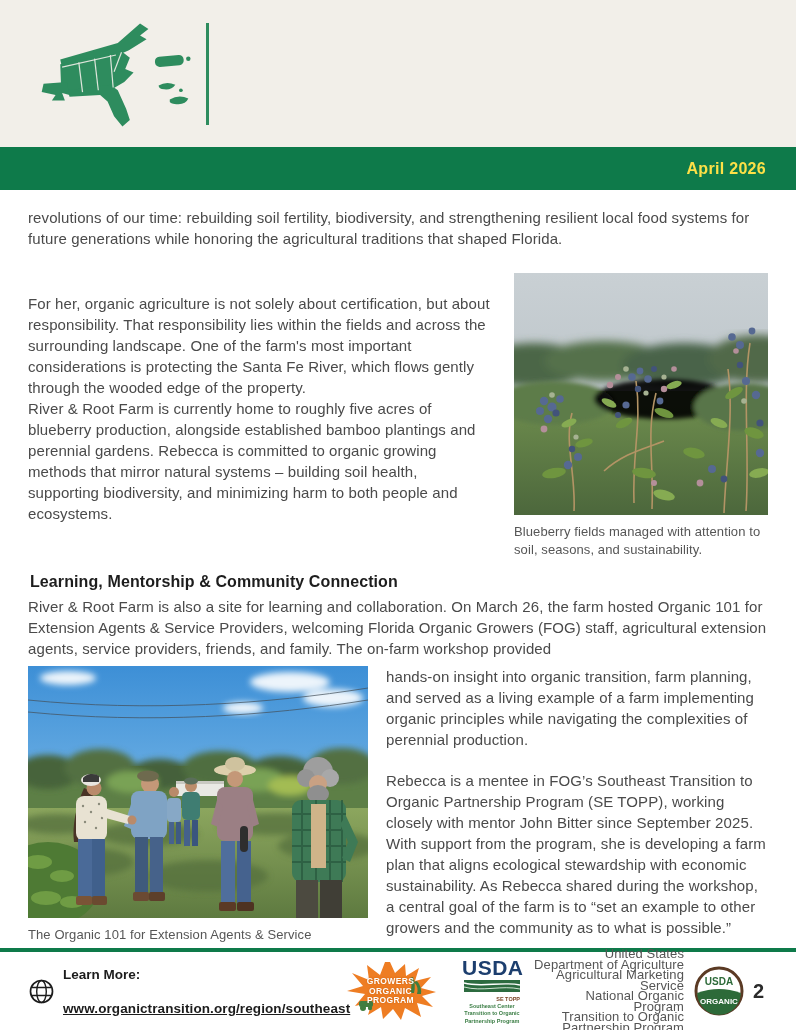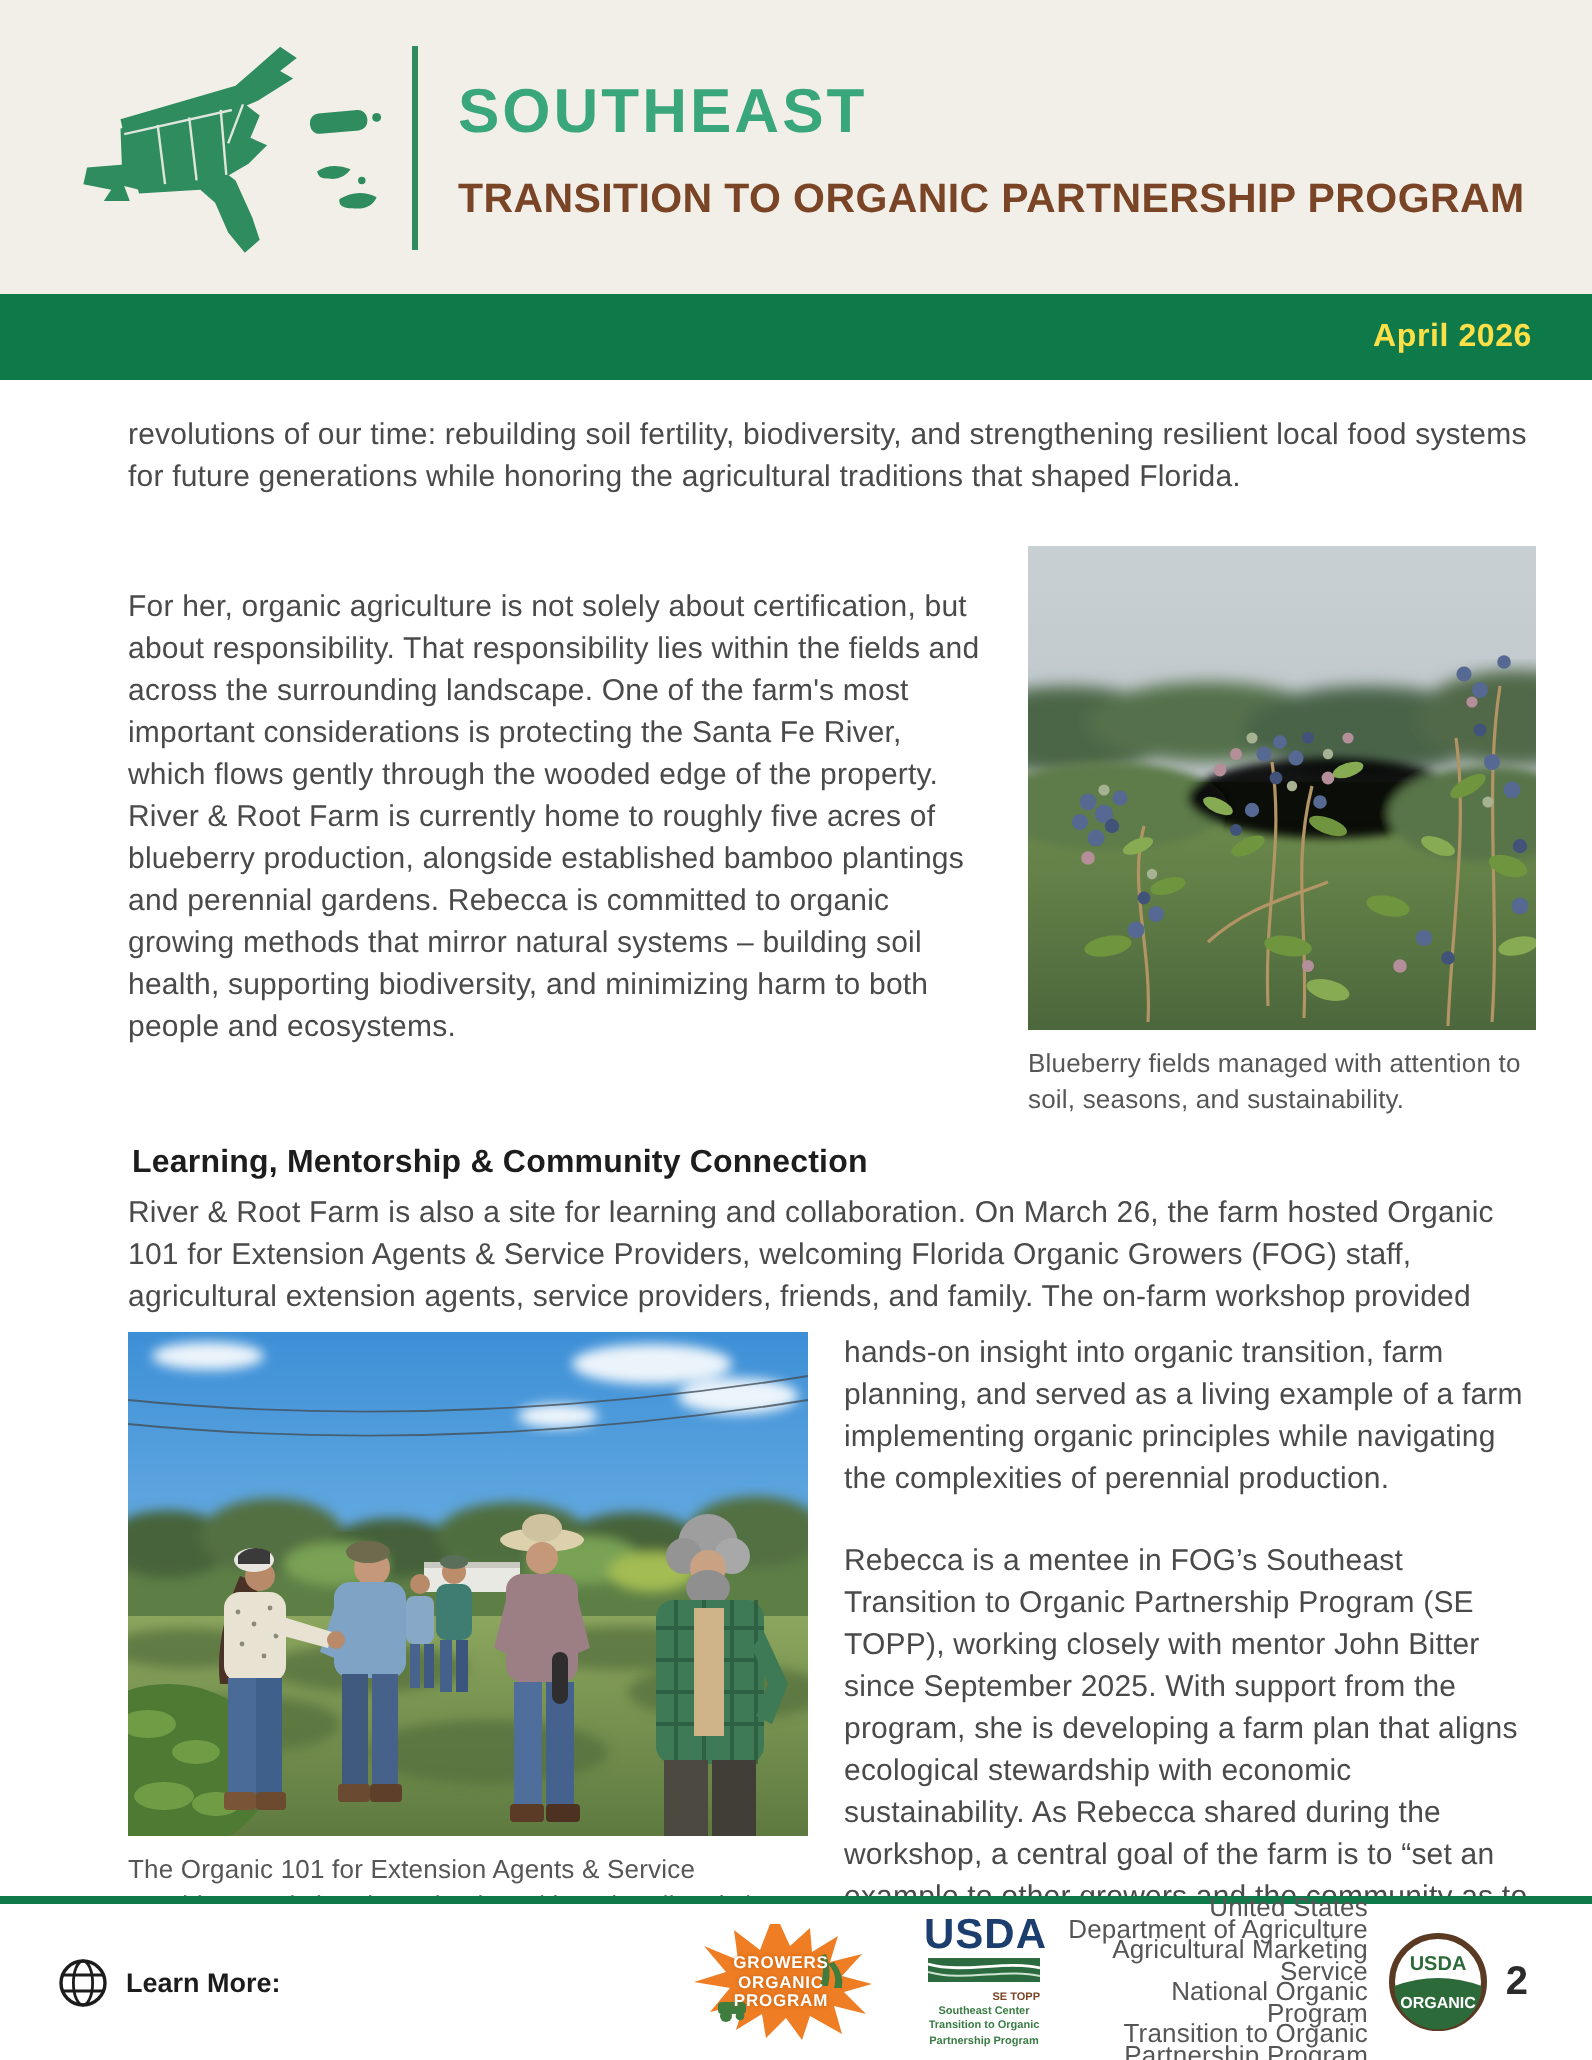--- a/index.html
+++ b/index.html
@@ -15,21 +15,21 @@
   .hdr-divider { width:3px; height:102px; background:#2e8c5e; margin:0 20px 0 12px; flex:0 0 auto; }
   .titles { padding-top:2px; }
   .region-title { font-size:31px; font-weight:700; color:#3aa67c; letter-spacing:1.5px; }
   .program-title { font-size:20.5px; font-weight:700; color:#7a4526; letter-spacing:.2px; margin-top:14px; }
 
   
   .banner { height:43px; background:#0e7a4a; display:flex; align-items:center; justify-content:flex-end; padding-right:30px; }
   .banner .date { color:#fde047; font-size:16px; font-weight:700; letter-spacing:.3px; }
 
   
-  .content { padding:0 28px;margin-left:36px; }
+  .content { padding:0 28px; }
   p.body-text { font-size:15px; line-height:21px; color:#4a4a4a; letter-spacing:.1px; }
   .intro { margin:17px 0 24px; max-width:748px; }
   h3.section-heading { font-size:16px; font-weight:700; color:#1d1d1d; margin:0 0 5px 2px; letter-spacing:.1px; }
   .para-gap { margin-top:20px; }
 
   .sec1-row { display:flex; gap:22px; align-items:flex-start; }
   .sec1-text { flex:1 1 auto; min-width:0; }
   figure { display:block; }
   .photo-frame { overflow:hidden; background:#dddddd; }
   .photo-frame svg { display:block; }
@@ -93,24 +93,20 @@
         <g stroke="#f2efe9" stroke-width="1.3" fill="none" opacity="0.9">
           <path d="M28 55 L86 42"></path>
           <path d="M46 50 L50 82"></path>
           <path d="M63 46 L67 80"></path>
           <path d="M80 42 L83 77"></path>
           <path d="M92 39 L84 60"></path>
         </g>
       </svg>
     </div>
     <div class="hdr-divider"></div>
-    <div class="titles">
-      <div class="region-title">SOUTHEAST</div>
-      <div class="program-title">TRANSITION TO ORGANIC PARTNERSHIP PROGRAM</div>
-    </div>
   </div>
 
   <div class="banner">
     <span class="date">April 2026</span>
   </div>
 
   <div class="content">
 
     <p class="body-text intro">revolutions of our time: rebuilding soil fertility, biodiversity, and strengthening resilient local food systems for future generations while honoring the agricultural traditions that shaped Florida.</p>
 
@@ -400,20 +396,21 @@
   <div class="footer">
     <div class="footer-inner">
       <div class="learn-more">
         <svg class="globe" viewBox="0 0 27 27" aria-hidden="true">
           <circle cx="13.5" cy="13.5" r="11" fill="none" stroke="#1c1c1c" stroke-width="1.7"></circle>
           <ellipse cx="13.5" cy="13.5" rx="4.8" ry="11" fill="none" stroke="#1c1c1c" stroke-width="1.4"></ellipse>
           <path d="M3.4 9.5 H23.6 M3.4 17.5 H23.6" stroke="#1c1c1c" stroke-width="1.4" fill="none"></path>
         </svg>
         <div class="lm-lines">
           <span class="lm-label">Learn More:</span>
+          <a href="#" class="lm-link">www.organictransition.org/region/southeast</a>
         </div>
       </div>
 
       <div class="fog-logo">
         <svg viewBox="0 0 95 60" width="95" height="60" aria-hidden="true">
           <path fill="#ee7d23" d="M47 1 L52 12 L62 3 L63 15 L76 7 L72 20 L88 16 L78 27 L93 31 L79 35 L90 46 L74 42 L78 56 L62 47 L58 59 L50 48 L40 58 L38 46 L25 54 L29 41 L12 45 L22 33 L4 30 L20 25 L9 12 L26 19 L24 4 L37 14 L42 1 Z"></path>
           <path fill="#3f7d3f" d="M70 16 q3 8 1 16 l-4 0 q3 -8 0 -15 Z M74 20 q5 6 4 13 l-4 0 q2 -7 -3 -12 Z"></path>
           <rect x="16" y="40" width="14" height="6" rx="2" fill="#3f7d3f"></rect>
           <circle cx="20" cy="47" r="3" fill="#3f7d3f"></circle>
             <circle cx="27" cy="47" r="2.2" fill="#3f7d3f"></circle>

